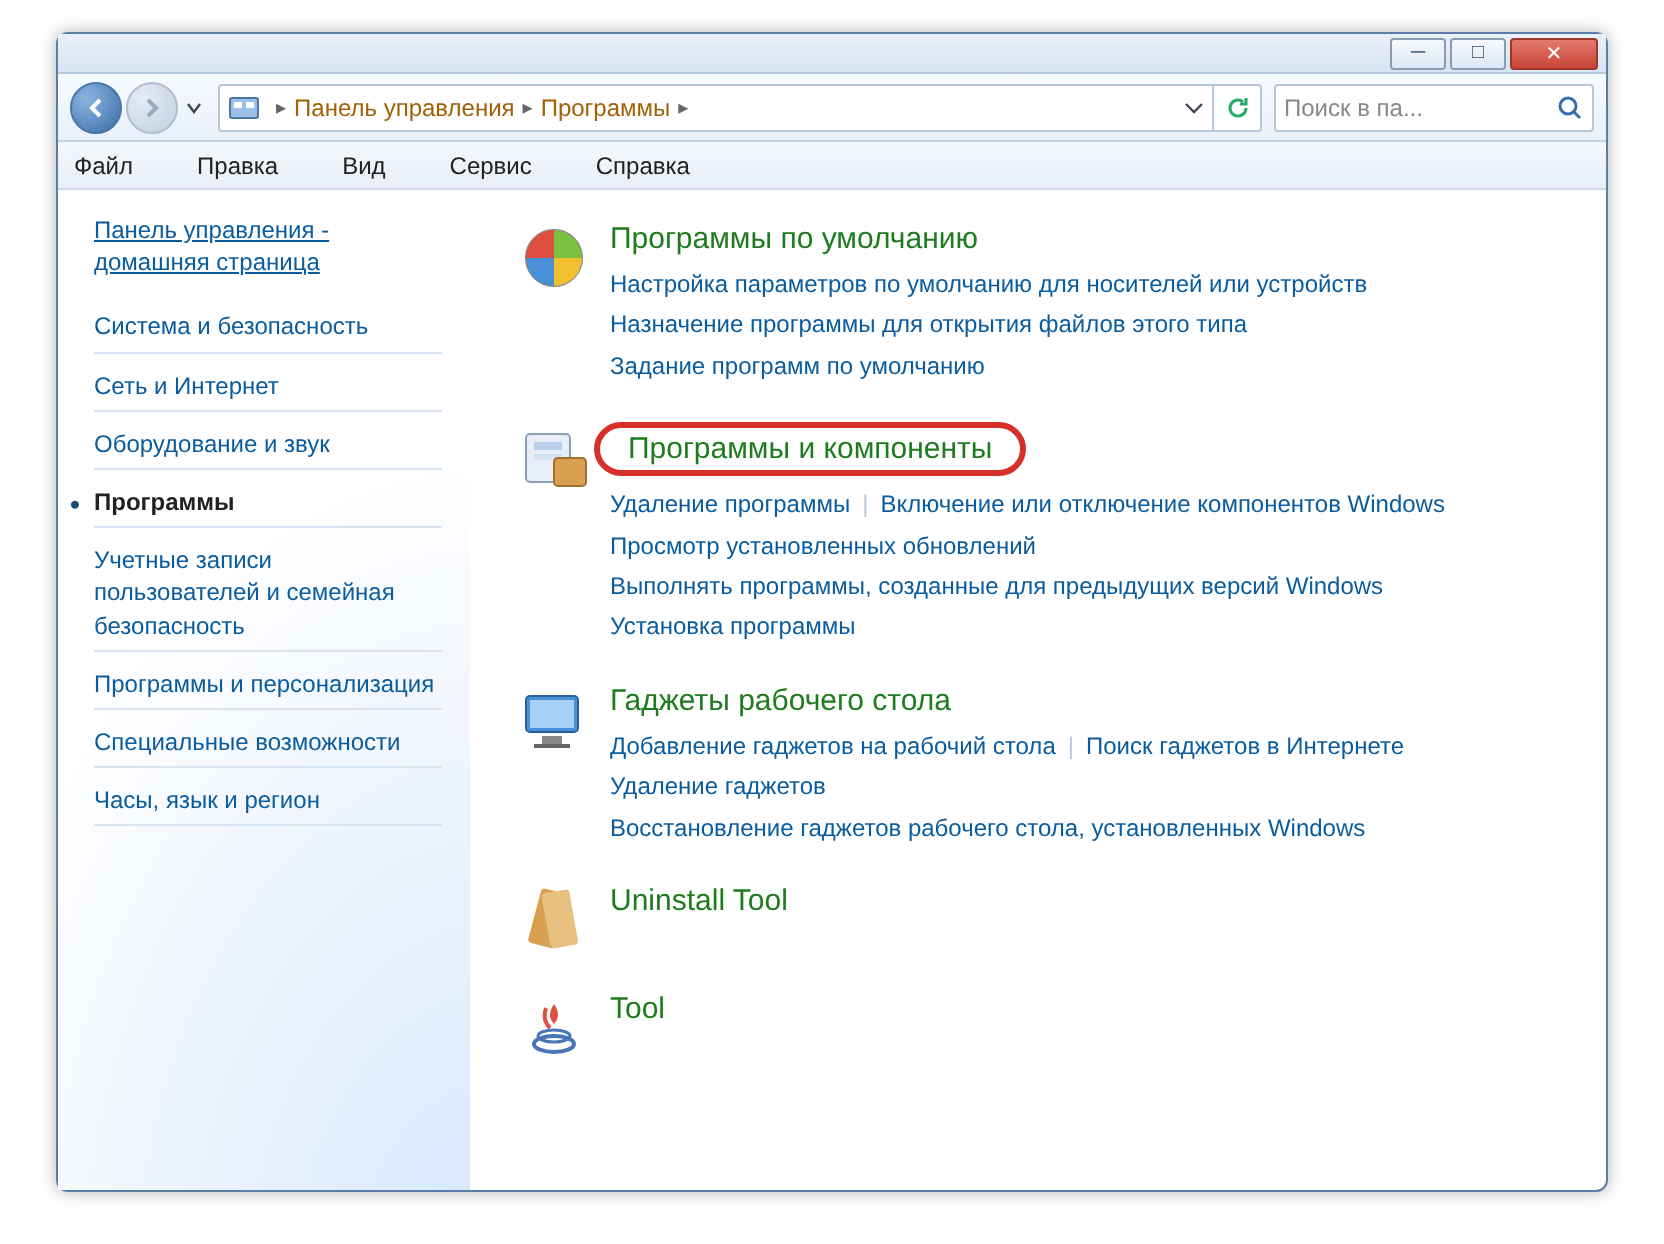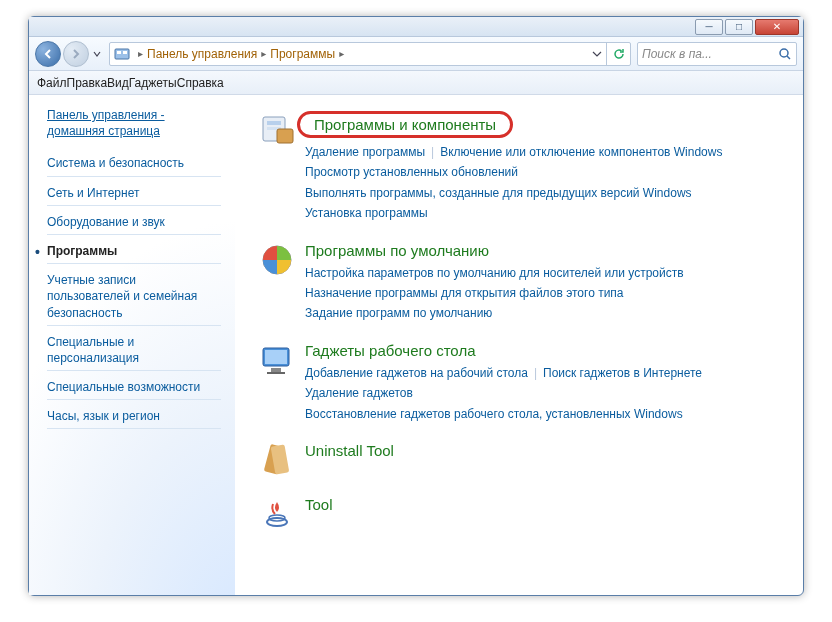--- a/index.html
+++ b/index.html
@@ -10,24 +10,24 @@
 .winbtn.min, .winbtn.max { background: linear-gradient(#f5f9fd,#dfe9f5); color:#35506f; }
 .winbtn.close { background: linear-gradient(#e67a6f,#c74436); color:#fff; border-color:#9c362a; width:44px; }
 .navbar { height: 34px; background: linear-gradient(#f7fbff,#e8f0fa); display:flex; align-items:center; padding:0 6px; border-bottom:1px solid #c8d4e4; }
 .navbtn { width:26px; height:26px; border-radius:50%; background: radial-gradient(circle at 30% 30%, #8db4e0, #3a6da8); border:1px solid #4a76a8; display:flex; align-items:center; justify-content:center; color:#fff; font-size:12px; margin-right:2px; }
 .navbtn.fwd { background: radial-gradient(circle at 30% 30%, #e4ecf5, #c0cfe0); color:#9aaabf; border-color:#b0bfd0; }
 .crumb-wrap { flex:1; display:flex; align-items:center; height:24px; border:1px solid #b8c8dc; background:#fff; border-radius:2px; margin:0 6px; font-size:12px; }
 .crumb-wrap .cp-icon { width:16px; height:16px; margin:0 4px; display:flex; align-items:center; justify-content:center; }
 .crumb-wrap .sep { color:#666; margin:0 4px; font-size:10px; }
 .crumb-wrap .part { color:#a16207; cursor:pointer; }
 .refresh-box { width:24px; height:24px; border-left:1px solid #b8c8dc; display:flex; align-items:center; justify-content:center; color:#3a6da8; }
-.search-box { width:160px; height:24px; border:1px solid #b8c8dc; background:#fff; border-radius:2px; display:flex; align-items:center; padding:0 4px; font-size:12px; color:#888; font-style:italic; }
+.search-box { width:160px; height:24px; border:1px solid #b8c8dc; background:#fff; border-radius:2px; display:flex; align-items:center; padding:0 4px; font-size:12px; color:#888; }
 .search-box .glass { margin-left:auto; color:#3a6da8; font-style:normal; }
 .menubar { height:24px; background: linear-gradient(#f4f8fd,#e8eff8); border-bottom:1px solid #d0dae8; display:flex; align-items:center; font-size:12px; padding:0 8px; }
-.menubar .item { margin-right:0; color:#222; cursor:default; }
+.menubar .item { margin-right:32px; color:#222; cursor:default; }
 .body { display:flex; height: calc(100% - 78px); }
 .sidebar { width:206px; padding:12px 0 12px 18px; font-size:12px; background: radial-gradient(ellipse 420px 640px at 220px 560px, #d4e6ff 0%, #ecf3fc 38%, #ffffff 68%); position:relative; }
 .sidebar .cp-home { color:#0a5c9e; margin-bottom:14px; line-height:1.35; cursor:pointer; padding-right:10px;text-decoration:underline; }
 .sidebar .cat { color:#0a5c9e; margin-bottom:6px; padding:2px 0 4px 0; cursor:pointer; border-bottom:1px solid #d7e4f2; margin-right:14px; line-height:1.35; }
 .sidebar .cat.active { color:#222; font-weight:bold; position:relative; }
 .sidebar .cat.active::before { content:"•"; position:absolute; left:-12px; color:#1a4c7c; font-size:14px; }
 .content { flex:1; padding:16px 20px 20px 24px; overflow:auto; font-size:12px; }
 .section { display:flex; margin-bottom:18px; }
 .section .icon { width:36px; height:36px; margin-right:10px; flex-shrink:0; display:flex; align-items:center; justify-content:center; }
 .section .txt { flex:1; }
@@ -94,38 +94,58 @@
             <line x1="9" y1="9" x2="12" y2="12" stroke="#3a6da8" stroke-width="1.5"></line>
           </svg>
       </span>
     </div>
   </div>
 
   <div class="menubar">
     <span class="item">Файл</span>
     <span class="item">Правка</span>
     <span class="item">Вид</span>
-    <span class="item">Гаджеты</span>
+    <span class="item">Сервис</span>
     <span class="item">Справка</span>
   </div>
 
   <div class="body">
     <div class="sidebar">
       <div class="cp-home">Панель управления - домашняя страница</div>
       <div class="cat">Система и безопасность</div>
       <div class="cat">Сеть и Интернет</div>
       <div class="cat">Оборудование и звук</div>
       <div class="cat active">Программы</div>
       <div class="cat">Учетные записи пользователей и семейная безопасность</div>
-      <div class="cat">Специальные и персонализация</div>
+      <div class="cat">Программы и персонализация</div>
       <div class="cat">Специальные возможности</div>
       <div class="cat">Часы, язык и регион</div>
     </div>
 
     <div class="content">
+
+      <div class="section">
+        <div class="icon">
+          <svg width="36" height="36" viewBox="0 0 36 36">
+              <circle cx="18" cy="18" r="14" fill="#fff" stroke="#888"></circle>
+              <path d="M18 4 A14 14 0 0 1 32 18 L18 18 Z" fill="#7cc040"></path>
+              <path d="M32 18 A14 14 0 0 1 18 32 L18 18 Z" fill="#f0c030"></path>
+              <path d="M18 32 A14 14 0 0 1 4 18 L18 18 Z" fill="#4a90d8"></path>
+              <path d="M4 18 A14 14 0 0 1 18 4 L18 18 Z" fill="#e05040"></path>
+            </svg>
+        </div>
+        <div class="txt">
+          <span class="title">Программы по умолчанию</span>
+          <div class="links">
+            <a>Настройка параметров по умолчанию для носителей или устройств</a><br>
+            <a>Назначение программы для открытия файлов этого типа</a><br>
+            <a>Задание программ по умолчанию</a>
+          </div>
+        </div>
+      </div>
 
       <div class="section hl">
         <div class="icon">
           <svg width="36" height="36" viewBox="0 0 36 36">
               <rect x="4" y="6" width="22" height="24" rx="2" fill="#e8eef6" stroke="#8aa0bc"></rect>
               <rect x="8" y="10" width="14" height="4" fill="#b8d0ec"></rect>
               <rect x="8" y="16" width="14" height="3" fill="#d4e2f2"></rect>
               <rect x="18" y="18" width="16" height="14" rx="2" fill="#d8a050" stroke="#a07030"></rect>
             </svg>
         </div>
@@ -136,40 +156,20 @@
             <a>Просмотр установленных обновлений</a><br>
             <a>Выполнять программы, созданные для предыдущих версий Windows</a><br>
             <a>Установка программы</a>
           </div>
         </div>
       </div>
 
       <div class="section">
         <div class="icon">
           <svg width="36" height="36" viewBox="0 0 36 36">
-              <circle cx="18" cy="18" r="14" fill="#fff" stroke="#888"></circle>
-              <path d="M18 4 A14 14 0 0 1 32 18 L18 18 Z" fill="#7cc040"></path>
-              <path d="M32 18 A14 14 0 0 1 18 32 L18 18 Z" fill="#f0c030"></path>
-              <path d="M18 32 A14 14 0 0 1 4 18 L18 18 Z" fill="#4a90d8"></path>
-              <path d="M4 18 A14 14 0 0 1 18 4 L18 18 Z" fill="#e05040"></path>
-            </svg>
-        </div>
-        <div class="txt">
-          <span class="title">Программы по умолчанию</span>
-          <div class="links">
-            <a>Настройка параметров по умолчанию для носителей или устройств</a><br>
-            <a>Назначение программы для открытия файлов этого типа</a><br>
-            <a>Задание программ по умолчанию</a>
-          </div>
-        </div>
-      </div>
-
-      <div class="section">
-        <div class="icon">
-          <svg width="36" height="36" viewBox="0 0 36 36">
               <rect x="4" y="6" width="26" height="18" rx="2" fill="#4a90d8" stroke="#2a5c9e"></rect>
               <rect x="6" y="8" width="22" height="14" fill="#a8d0f8"></rect>
               <rect x="12" y="26" width="10" height="4" fill="#888"></rect>
               <rect x="8" y="30" width="18" height="2" fill="#666"></rect>
             </svg>
         </div>
         <div class="txt">
           <span class="title">Гаджеты рабочего стола</span>
           <div class="links">
             <a>Добавление гаджетов на рабочий стола</a><span class="divider">|</span><a>Поиск гаджетов в Интернете</a><br>

